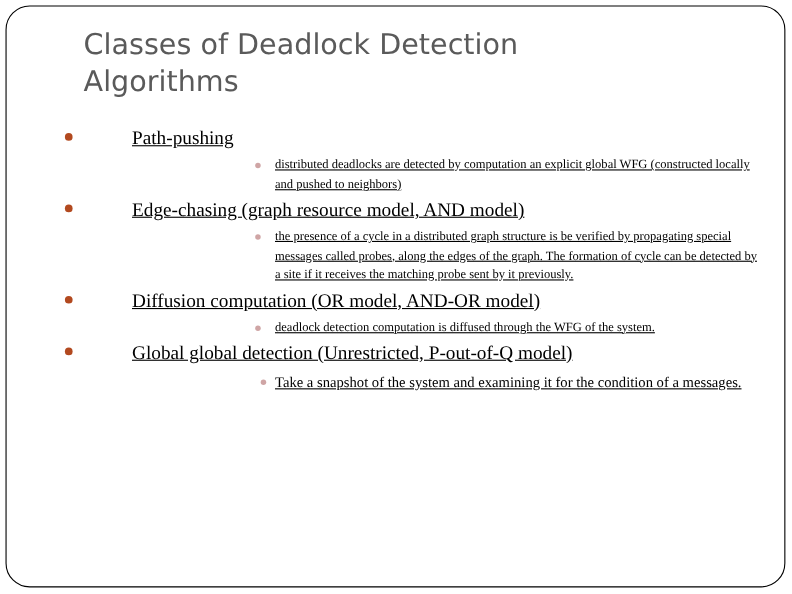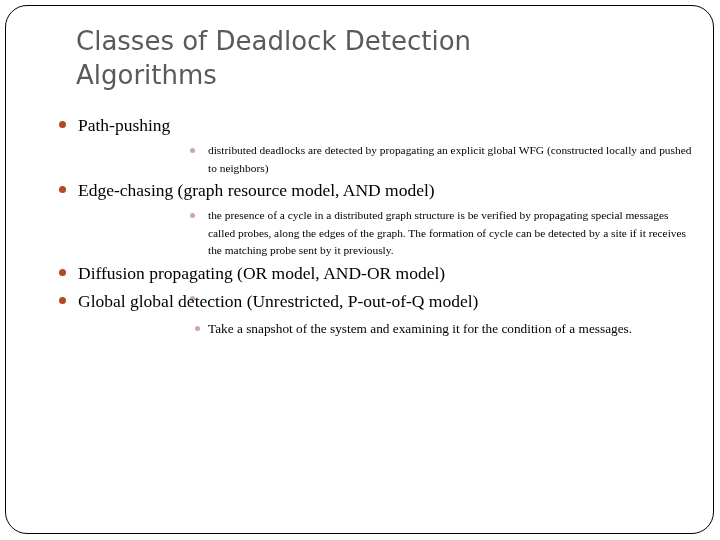--- a/index.html
+++ b/index.html
@@ -66,22 +66,23 @@
     padding: 0;
   }
   ul.lvl2 {
     list-style: none;
     margin: 0;
     padding: 0;
   }
 
   li.l1 {
     position: relative;
-    padding-left: 78px;
+    padding-left: 120px;
     margin-bottom: 2px;
+    text-decoration: underline;
   }
   li.l1 > .l1-text {
     font-family: "Liberation Serif", "DejaVu Serif", serif;
     font-size: 17.5px;
     line-height: 23px;
     color: #000000;
   }
   li.l1 > .bullet1 {
     position: absolute;
     left: 59px;
@@ -151,42 +152,43 @@
 
   <div id="body-block">
     <ul class="lvl1">
 
       <li class="l1 sec sec-1">
         <span class="bullet1"></span>
         <span class="l1-text">Path-pushing</span>
         <ul class="lvl2">
           <li class="l2">
             <span class="bullet2"></span>
-            <span class="l2-text">distributed deadlocks are detected by propagating an explicit global WFG (constructed locally and pushed to neighbors)</span>
+            <span class="l2-text">distributed deadlocks are detected by computation an explicit global WFG (constructed locally and pushed to neighbors)</span>
           </li>
         </ul>
       </li>
 
       <li class="l1 sec sec-2">
         <span class="bullet1"></span>
         <span class="l1-text">Edge-chasing (graph resource model, AND model)</span>
         <ul class="lvl2">
           <li class="l2">
             <span class="bullet2"></span>
             <span class="l2-text">the presence of a cycle in a distributed graph structure is be verified by propagating special messages called probes, along the edges of the graph. The formation of cycle can be detected by a site if it receives the matching probe sent by it previously.</span>
           </li>
         </ul>
       </li>
 
       <li class="l1 sec sec-3">
         <span class="bullet1"></span>
-        <span class="l1-text">Diffusion propagating (OR model, AND-OR model)</span>
+        <span class="l1-text">Diffusion computation (OR model, AND-OR model)</span>
         <ul class="lvl2">
           <li class="l2">
             <span class="bullet2"></span>
+            <span class="l2-text">deadlock detection computation is diffused through the WFG of the system.</span>
           </li>
         </ul>
       </li>
 
       <li class="l1 sec sec-4">
         <span class="bullet1"></span>
         <span class="l1-text">Global global detection (Unrestricted, P-out-of-Q model)</span>
         <ul class="lvl2">
           <li class="l2 big">
             <span class="bullet2"></span>

